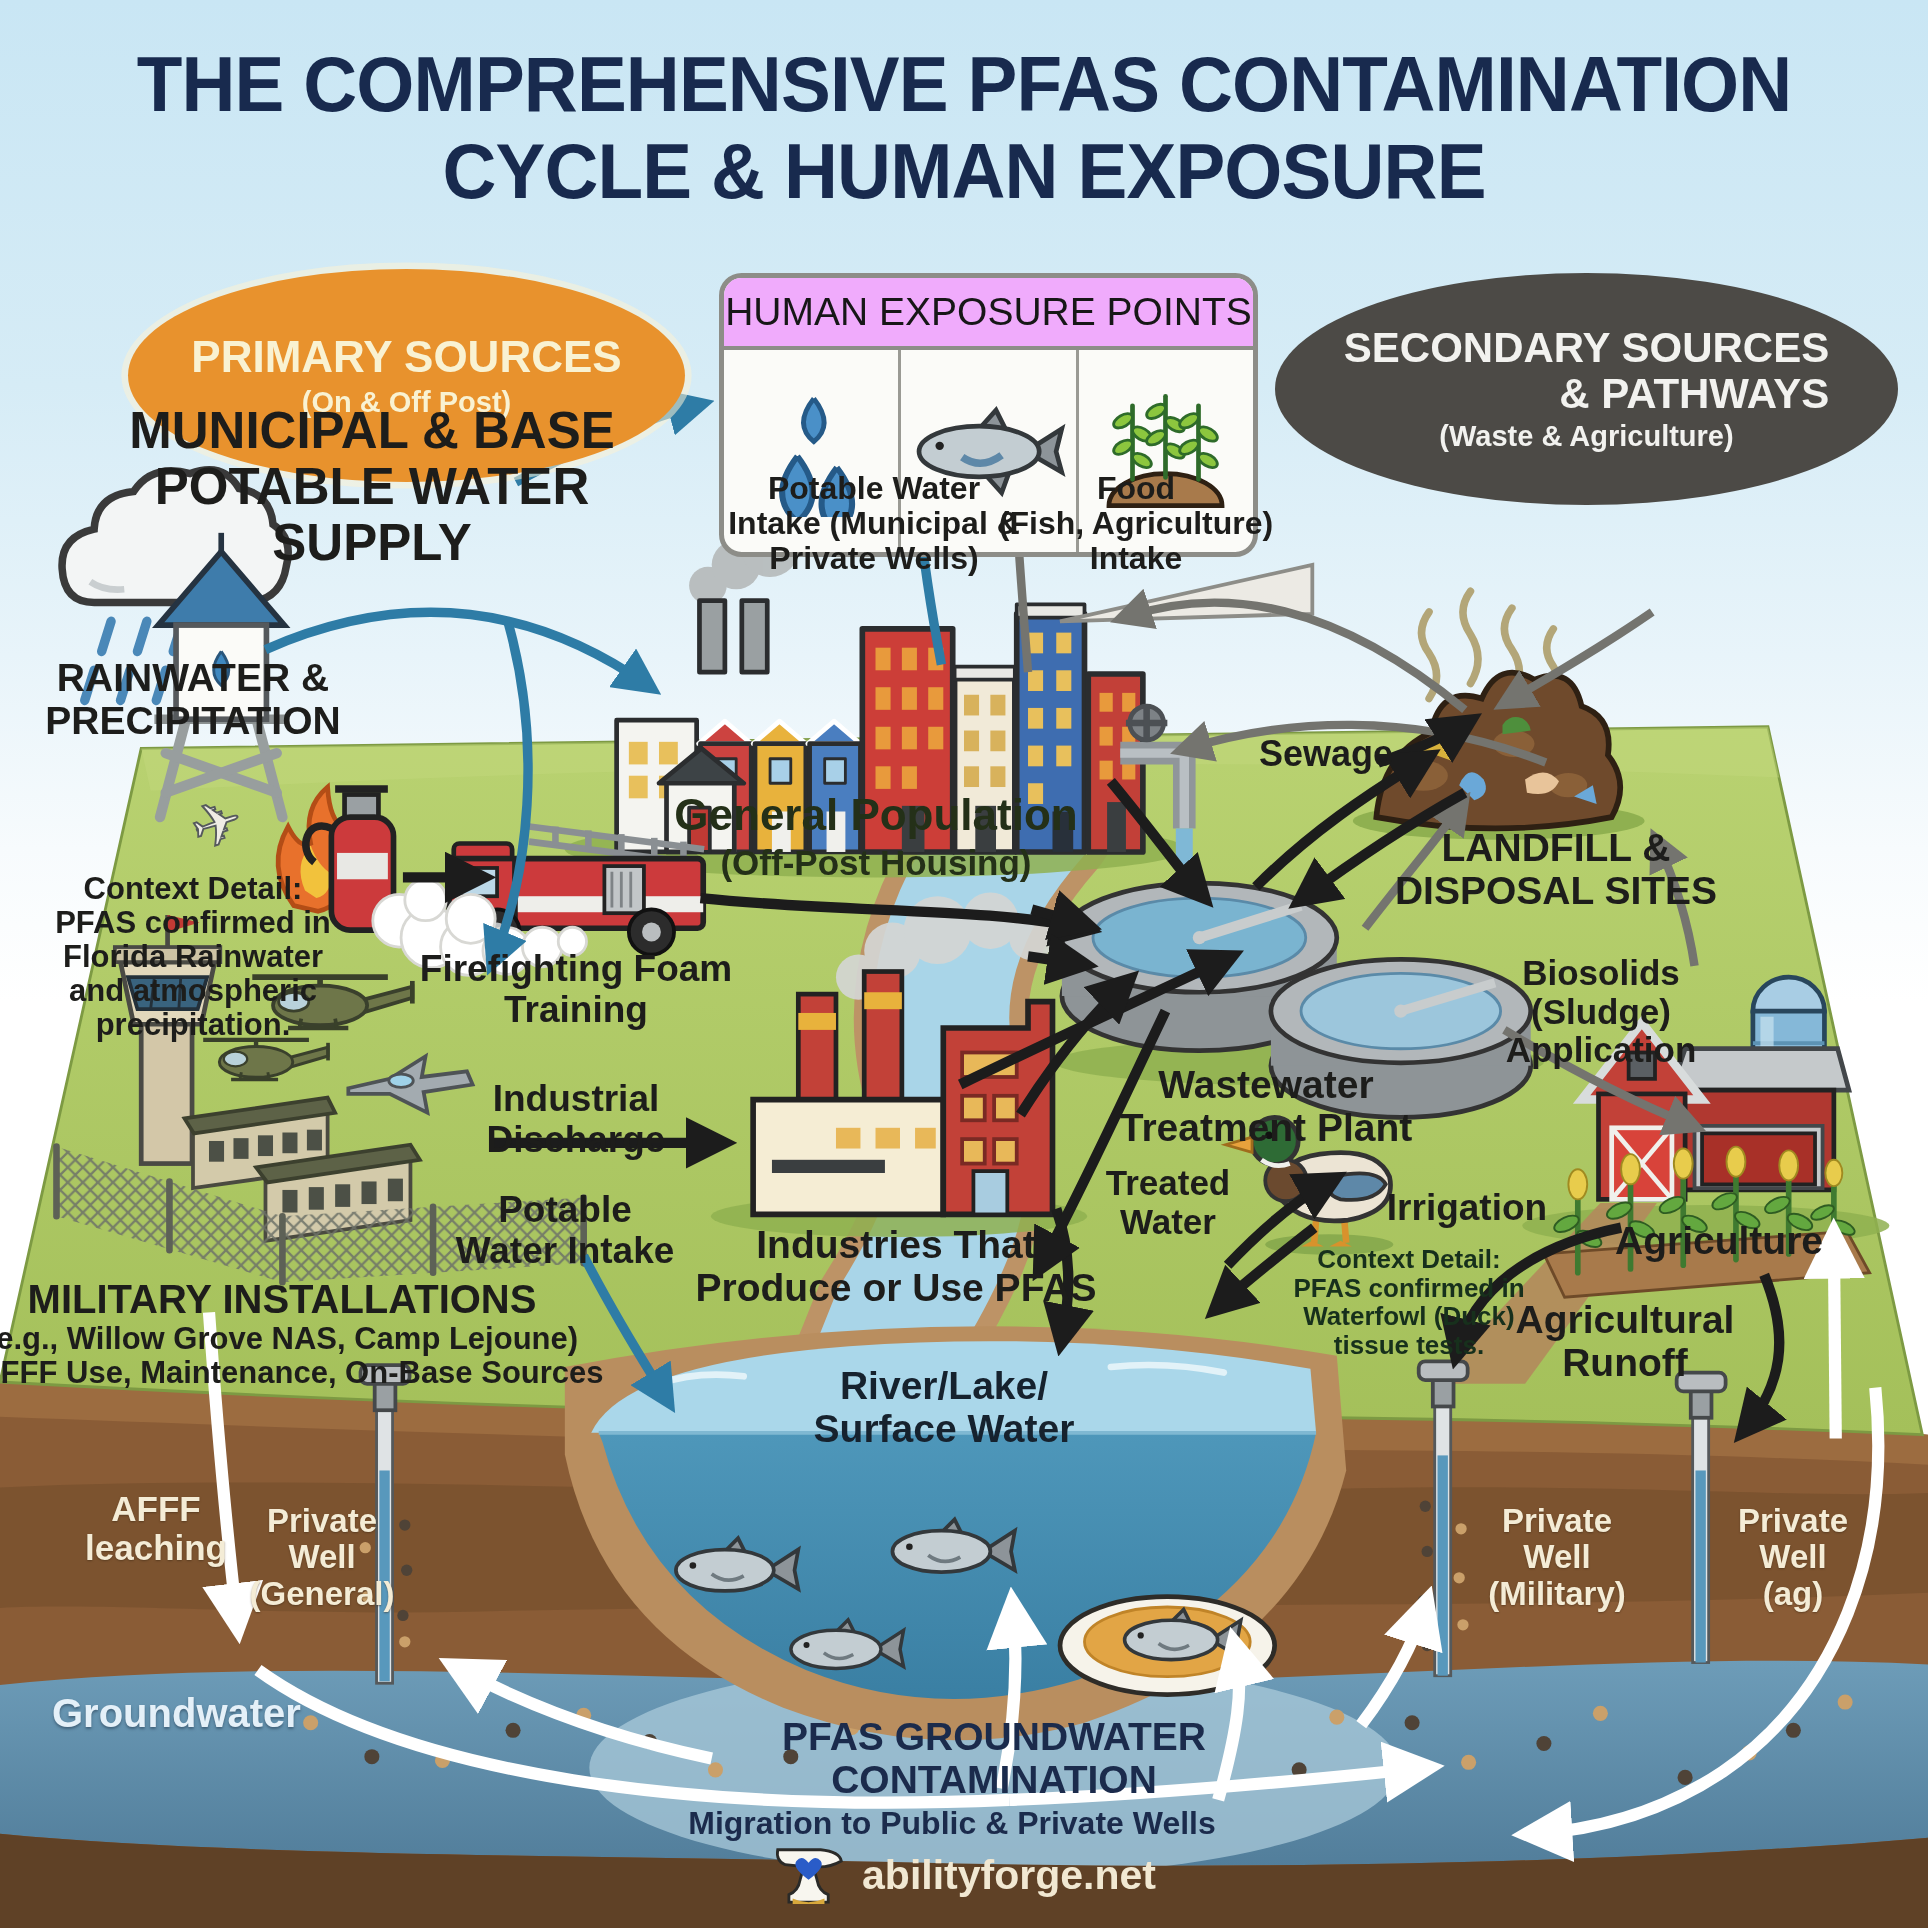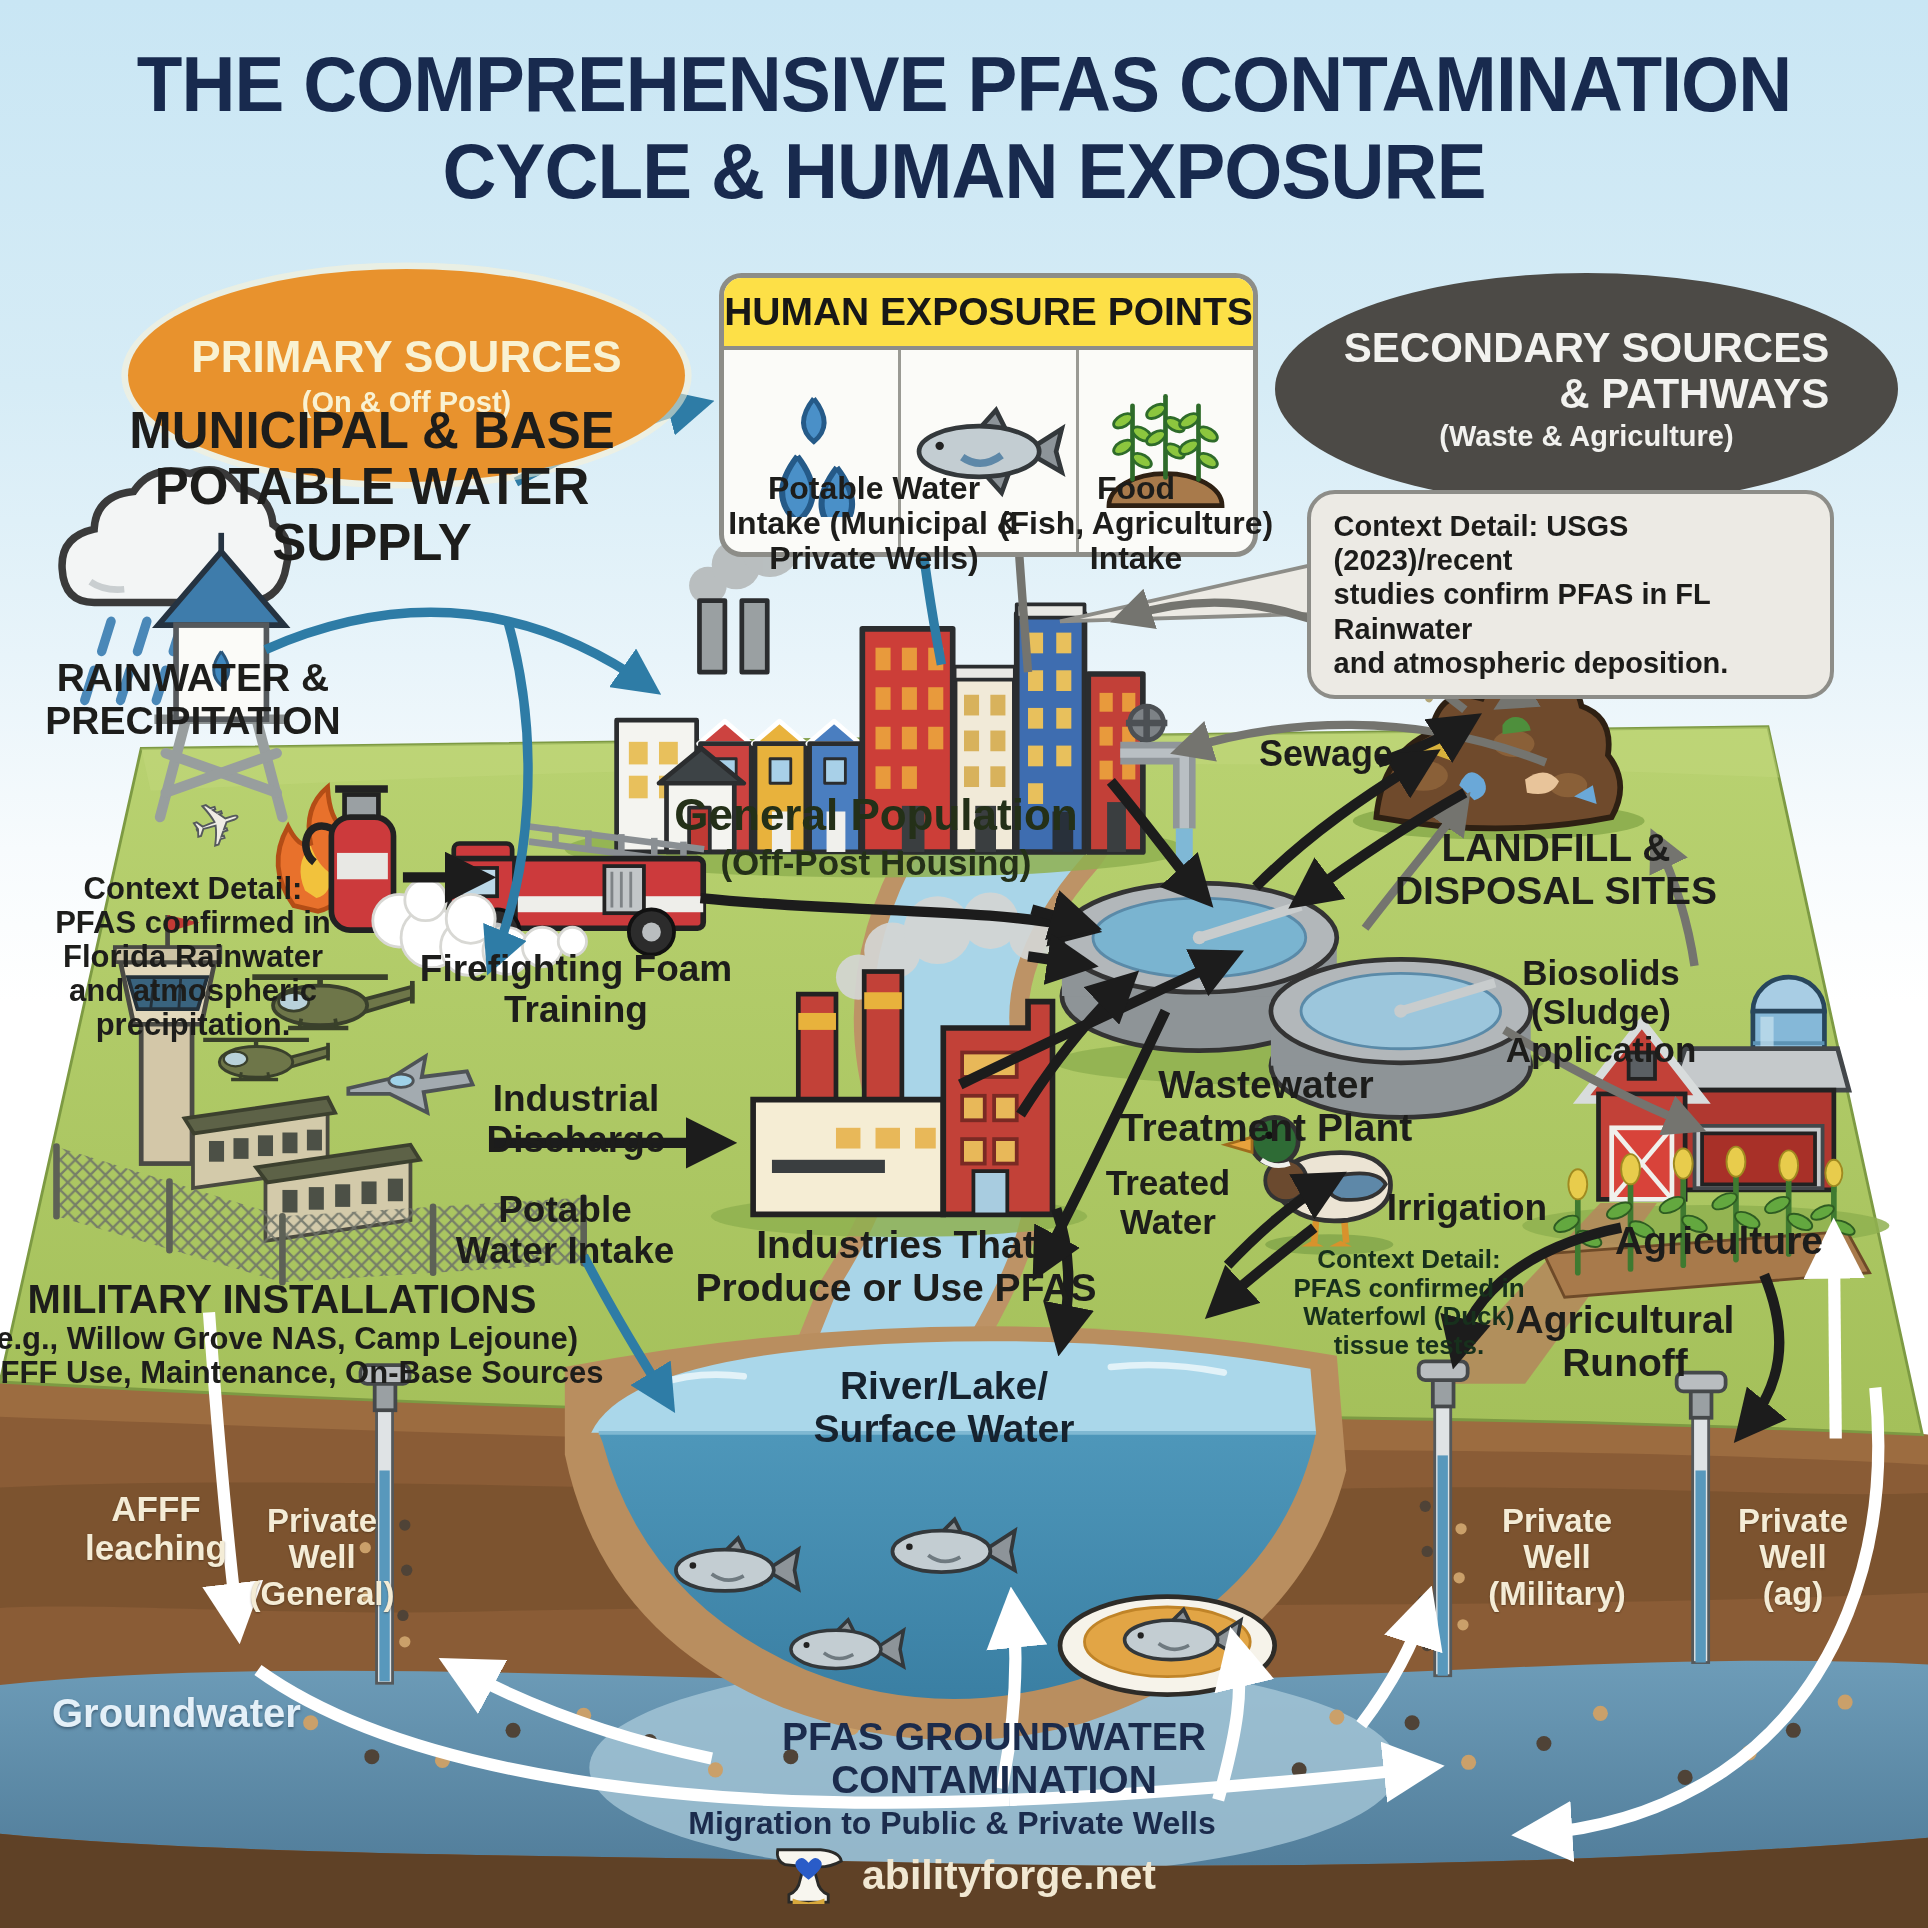--- a/index.html
+++ b/index.html
@@ -18,21 +18,21 @@
        align-items:center;justify-content:center;text-align:right;font-weight:bold;}
   #primary-oval{left:128px;top:269px;width:557px;height:213px;background:#e8922d;
        box-shadow:0 0 0 6.6px rgba(252,243,214,.55);color:#f9f2d2;}
   #primary-oval .t{font-size:44px;} #primary-oval .s{font-size:29px;margin-top:3.8px;}
   #secondary-oval{left:1275px;top:273px;width:623px;height:232px;background:#4c4a46;color:#f2f2ef;}
   #secondary-oval .t{font-size:42px;line-height:1.08;white-space:pre-line;}
   #secondary-oval .s{font-size:29px;margin-top:3.8px;}
   #exposure-box{position:absolute;z-index:3;left:719px;top:273px;width:539px;height:284px;
        background:#fbfbf8;border:5.6px solid #8d8d88;border-radius:22.6px;overflow:hidden;
        box-sizing:border-box;display:flex;flex-direction:column;}
-  #exposure-box .hd{background:#fde047;border-bottom:4.7px solid #8d8d88;font-weight:bold;
+  #exposure-box .hd{background:#f0abfc;border-bottom:4.7px solid #8d8d88;font-weight:normal;
        font-size:39px;text-align:center;padding:12.2px 0;color:#171717;}
   #exposure-box .row{flex:1;display:flex;align-items:center;}
   #exposure-box .cell{flex:1;display:flex;align-items:center;justify-content:center;height:100%;}
   #exposure-box .cell + .cell{border-left:3.8px solid #9a9a94;}
   .ctxbox{position:absolute;z-index:3;background:#eceae4;border:4.7px solid #8d8d88;
        border-radius:28px;font-weight:bold;font-size:29px;line-height:1.18;color:#1c1c1a;
        padding:15px 22.6px;white-space:pre-line;box-sizing:border-box;text-align:left;}
   #footer{position:absolute;z-index:3;left:50%;top:1842px;transform:translateX(-50%);
        display:flex;align-items:center;gap:17px;}
   #footer .txt{font-weight:bold;font-size:41px;color:#f1e8d2;}
@@ -667,23 +667,20 @@
     </div>
   </div>
 </div>
 
 <div id="secondary-oval" class="oval">
   <div class="t">SECONDARY SOURCES
 &amp; PATHWAYS</div>
   <div class="s">(Waste &amp; Agriculture)</div>
 </div>
 
-<div class="ctxbox" style="left:1307px;top:490px;width:527px;">Context Detail: USGS (2023)/recent
-studies confirm PFAS in FL Rainwater
-and atmospheric deposition.</div>
 <div class="lbl" style="left:193px;top:872px;font-size:31px;">Context Detail:
 PFAS confirmed in
 Florida Rainwater
 and atmospheric
 precipitation.</div>
 <div class="lbl" style="left:1409px;top:1245px;font-size:26px;color:#17301c;">Context Detail:
 PFAS confirmed in
 Waterfowl (Duck)
 tissue tests.</div>
 

